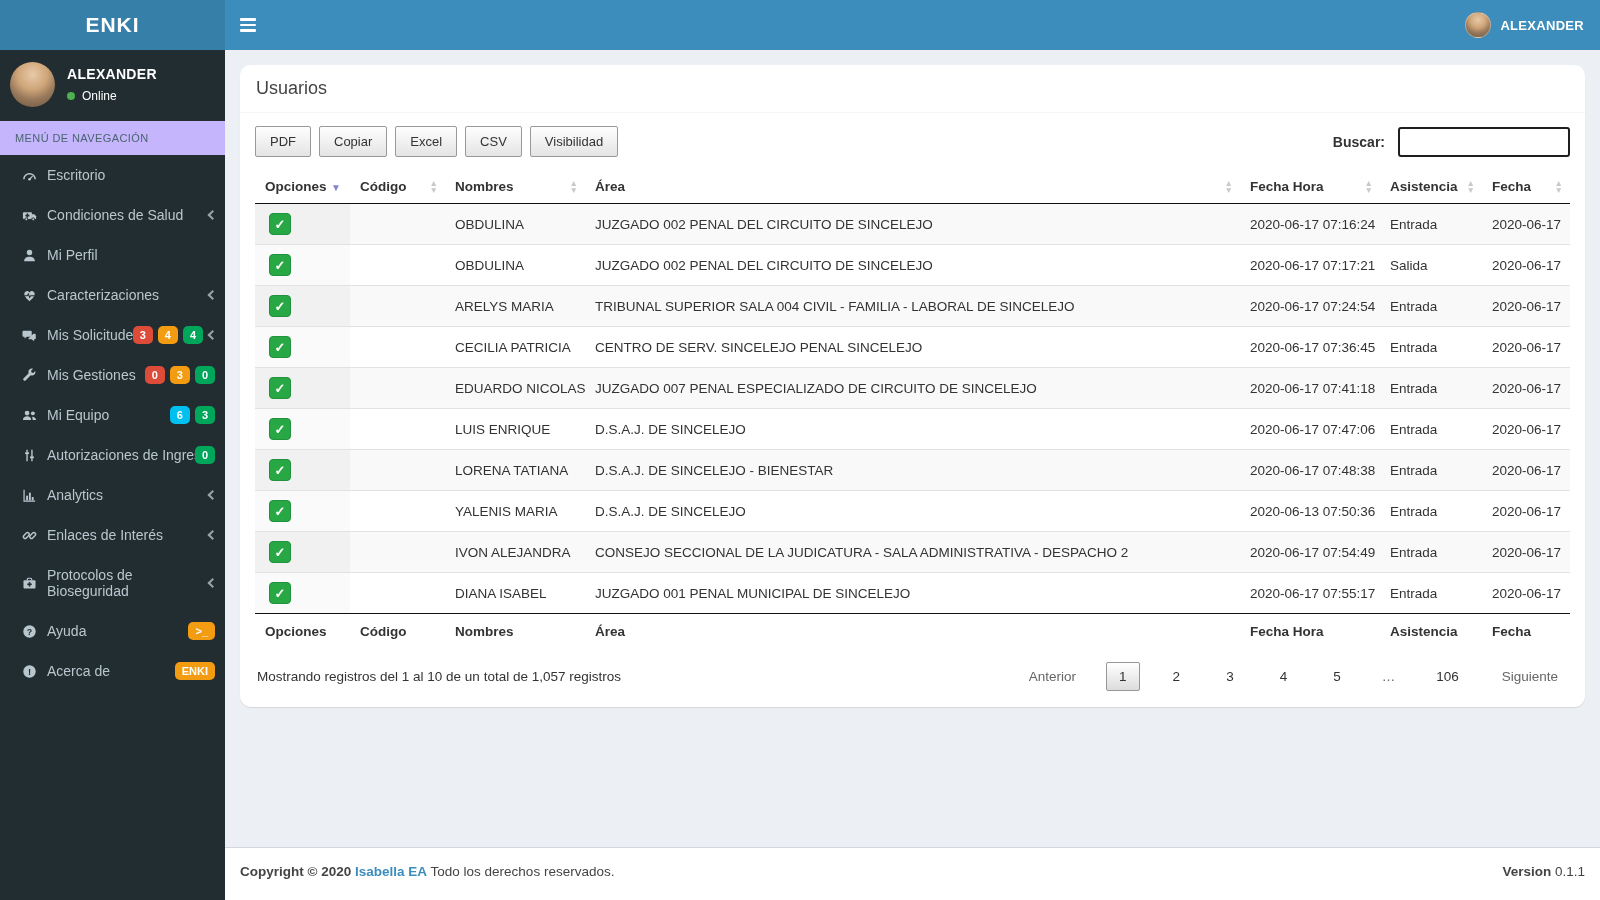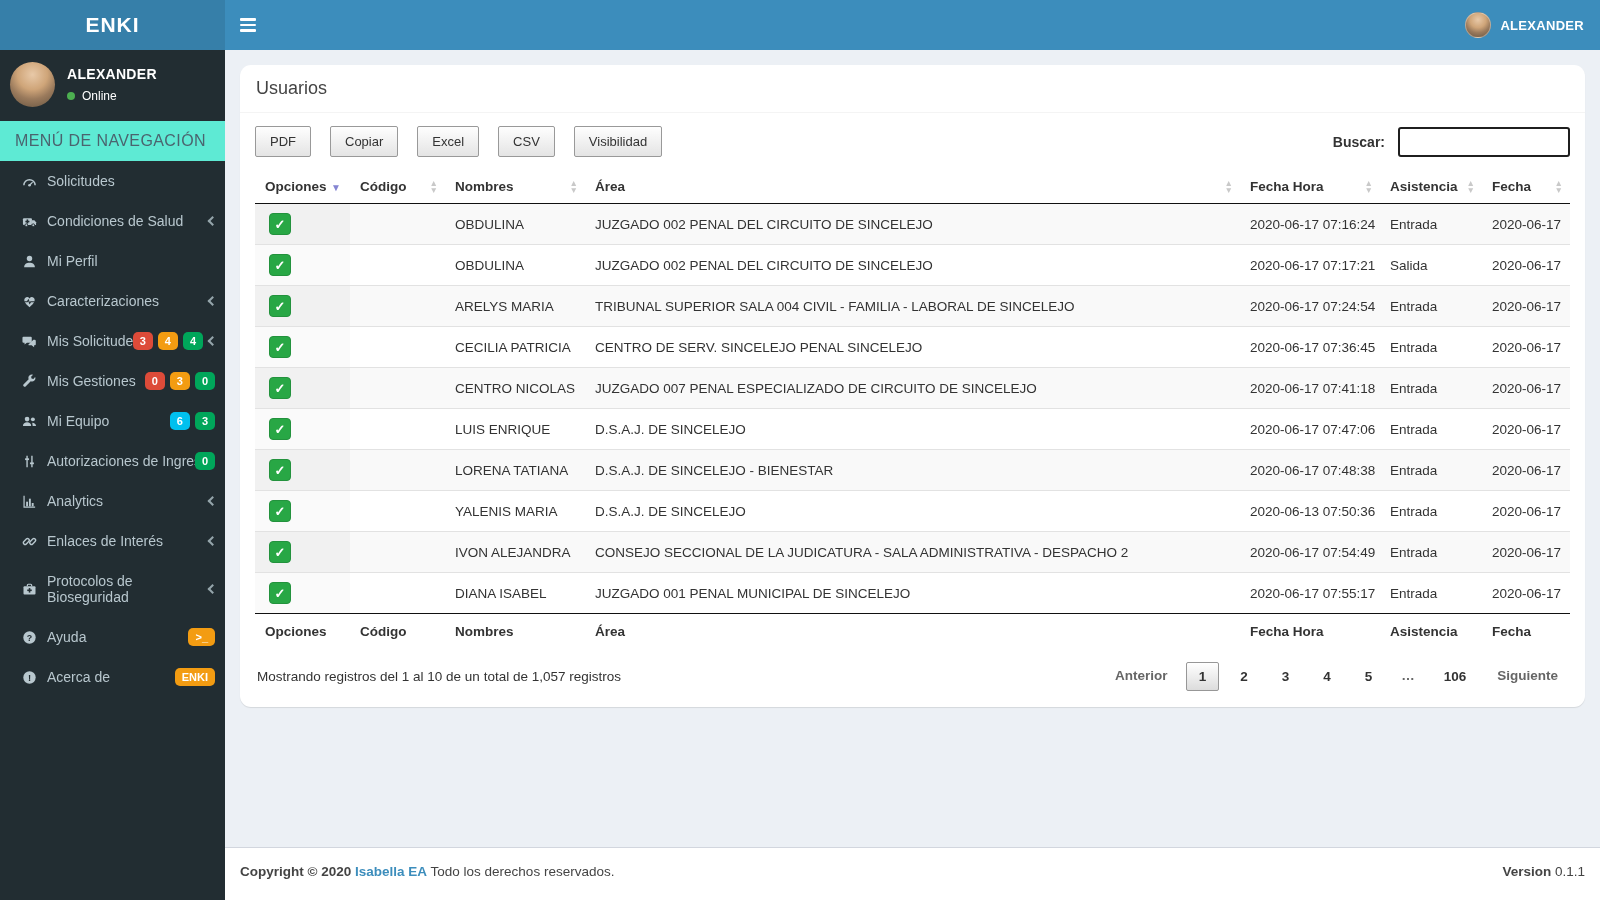--- a/index.html
+++ b/index.html
@@ -17,58 +17,58 @@
   .avatar.sm { width:26px; height:26px; border:1px solid rgba(255,255,255,.35); }
   .navbar-user-name { color:#fff; font-size:13px; font-weight:bold; letter-spacing:.3px; }
 
   
   .main-sidebar { position:fixed; top:50px; left:0; bottom:0; width:225px; background:#222d32; color:#b8c7ce; z-index:40; }
   .user-panel { display:flex; align-items:center; gap:12px; padding:12px 12px 14px 10px; }
   .avatar.lg { width:45px; height:45px; }
   .user-panel-name { color:#fff; font-weight:bold; font-size:14px; margin-bottom:7px; letter-spacing:.3px; }
   .user-panel-status { display:flex; align-items:center; gap:7px; font-size:12px; color:#fff; }
   .status-dot { width:8px; height:8px; border-radius:50%; background:#4caf50; display:inline-block; }
-  .menu-header { background:#5eead4; color:#4b646f; font-size:16px; padding:11px 15px; letter-spacing:.4px; }
+  .menu-header { background:#c4b5fd; color:#4b646f; font-size:11px; padding:11px 15px; letter-spacing:.4px; }
   .sidebar-menu { list-style:none; }
   .sidebar-item { position:relative; display:flex; align-items:center; padding:12px 15px; font-size:14px; color:#b8c7ce; cursor:pointer; border-left:3px solid transparent; }
   .sidebar-item .mi-icon { width:22px; margin-right:7px; display:inline-flex; justify-content:center; align-items:center; flex:none; }
   .sidebar-item svg { width:15px; height:15px; }
   .mi-badges { position:absolute; right:10px; top:50%; transform:translateY(-50%); display:flex; gap:5px; }
   .sidebar-item.has-chevron .mi-badges { right:22px; }
   .mi-badge { color:#fff; font-size:11px; font-weight:bold; padding:3px 7px; border-radius:5px; min-width:10px; text-align:center; line-height:1.1; }
   .chevron-left { position:absolute; right:9px; top:50%; width:7px; height:7px; border-left:2px solid #95a5ab; border-bottom:2px solid #95a5ab; transform:translateY(-50%) rotate(45deg); }
 
   
   .content-wrapper { margin-left:225px; margin-top:50px; height:797px; padding:15px; }
   .box { background:#fff; border-radius:11px; box-shadow:0 1px 1px rgba(0,0,0,.1); }
   .box-header { padding:13px 16px; border-bottom:1px solid #f4f4f4; }
   .box-title { font-size:18px; color:#444; font-weight:normal; }
   .box-body { padding:13px 15px 12px; }
 
   .toolbar { display:flex; align-items:center; margin-bottom:13px; }
-  .dt-buttons { display:flex; gap:19px; }
+  .dt-buttons { display:flex; gap:8px; }
   .dt-button { font-family:inherit; font-size:13px; color:#333; padding:7px 14px; border:1px solid #999; border-radius:2px; background:linear-gradient(#fefefe,#e4e4e4); cursor:pointer; }
   .search-wrap { margin-left:auto; display:flex; align-items:center; gap:13px; font-size:14px; font-weight:bold; color:#333; }
   .search-wrap input { width:172px; height:30px; border:2px solid #1f1f1f; border-radius:3px; padding:3px 7px; font-size:13px; font-family:inherit; }
 
   table.datatable { width:100%; border-collapse:collapse; table-layout:fixed; font-size:13.5px; color:#333; }
   .datatable th, .datatable td { text-align:left; overflow:hidden; white-space:nowrap; }
   .datatable thead th { font-weight:bold; padding:9px 20px 9px 10px; border-bottom:1px solid #111; position:relative; cursor:pointer; }
   .datatable tbody td { padding:9px 10px; border-top:1px solid #e2e2e2; height:39px; }
   .datatable tbody tr:first-child td { border-top:none; }
   .datatable tbody tr.odd { background:#f9f9f9; }
   .datatable tbody tr.odd td.sorted { background:#f1f1f1; }
   .datatable tbody tr.even td.sorted { background:#fafafa; }
   .datatable tfoot th { font-weight:bold; padding:10px 10px; border-top:1px solid #111; }
   .sort-both { position:absolute; right:7px; top:50%; transform:translateY(-50%); display:flex; flex-direction:column; align-items:center; color:#c9c9c9; font-size:8.5px; line-height:7px; }
   .sort-desc { position:absolute; right:9px; top:50%; transform:translateY(-50%); color:#8585d2; font-size:10px; }
   .check-btn { width:22px; height:22px; background:#28a745; border:1px solid #23923d; border-radius:4px; color:#fff; font-size:13px; font-weight:bold; display:flex; align-items:center; justify-content:center; cursor:pointer; margin-left:4px; }
 
   .table-footer { display:flex; justify-content:space-between; align-items:center; padding:13px 2px 4px; font-size:13.5px; color:#333; }
-  .pagination { display:flex; gap:8px;font-weight:bold; }
+  .pagination { display:flex; align-items:center; gap:20px; }
   .page-btn { padding:6px 12px; border:1px solid transparent; border-radius:2px; color:#333; cursor:pointer; }
   .page-btn.active { border-color:#979797; background:linear-gradient(#fff,#dcdcdc); }
   .page-nav { color:#666; padding:6px 10px; cursor:pointer; }
   .page-ellipsis { color:#666; padding:6px 8px; }
 
   
   .main-footer { margin-left:225px; height:53px; background:#fff; border-top:1px solid #d2d6de; padding:16px 15px; display:flex; justify-content:space-between; font-size:13.5px; color:#444; }
   .footer-link { color:#3c8dbc; font-weight:bold; text-decoration:none; cursor:pointer; }
 </style>
 </head>
@@ -103,21 +103,21 @@
   <div class="menu-header">MENÚ DE NAVEGACIÓN</div>
   <ul class="sidebar-menu" id="sidebar-menu">
       <li class="sidebar-item">
         <span class="mi-icon">
           <svg viewBox="0 0 16 16">
             <path d="M2 12a6 6 0 0 1 12 0" fill="none" stroke="currentColor" stroke-width="1.6"></path>
             <line x1="8" y1="12" x2="11.3" y2="8.7" stroke="currentColor" stroke-width="1.4"></line>
             <circle cx="8" cy="12" r="1.4" fill="currentColor"></circle>
           </svg>
         </span>
-        <span class="mi-label">Solicitudes</span>
+        <span class="mi-label">Escritorio</span>
       </li>
       <li class="sidebar-item has-chevron">
         <span class="mi-icon">
           <svg viewBox="0 0 16 16">
             <rect x="1" y="4.6" width="9.6" height="7" rx="1" fill="currentColor"></rect>
             <path d="M10.6 6.6h2.6l1.8 2.2v2.8h-4.4z" fill="currentColor"></path>
             <rect x="4.9" y="5.8" width="1.7" height="4.4" fill="#222d32"></rect>
             <rect x="3.6" y="7.2" width="4.3" height="1.7" fill="#222d32"></rect>
             <circle cx="4.6" cy="12" r="1.5" fill="currentColor" stroke="#222d32" stroke-width="1"></circle>
             <circle cx="12" cy="12" r="1.5" fill="currentColor" stroke="#222d32" stroke-width="1"></circle>
@@ -365,21 +365,21 @@
               <td>CENTRO DE SERV. SINCELEJO PENAL SINCELEJO</td>
               <td>2020-06-17 07:36:45</td>
               <td>Entrada</td>
               <td>2020-06-17</td>
             </tr>
             <tr class="odd">
               <td class="sorted">
                 <button class="check-btn">✓</button>
               </td>
               <td></td>
-              <td>CENTRO NICOLAS</td>
+              <td>EDUARDO NICOLAS</td>
               <td>JUZGADO 007 PENAL ESPECIALIZADO DE CIRCUITO DE SINCELEJO</td>
               <td>2020-06-17 07:41:18</td>
               <td>Entrada</td>
               <td>2020-06-17</td>
             </tr>
             <tr class="even">
               <td class="sorted">
                 <button class="check-btn">✓</button>
               </td>
               <td></td>

